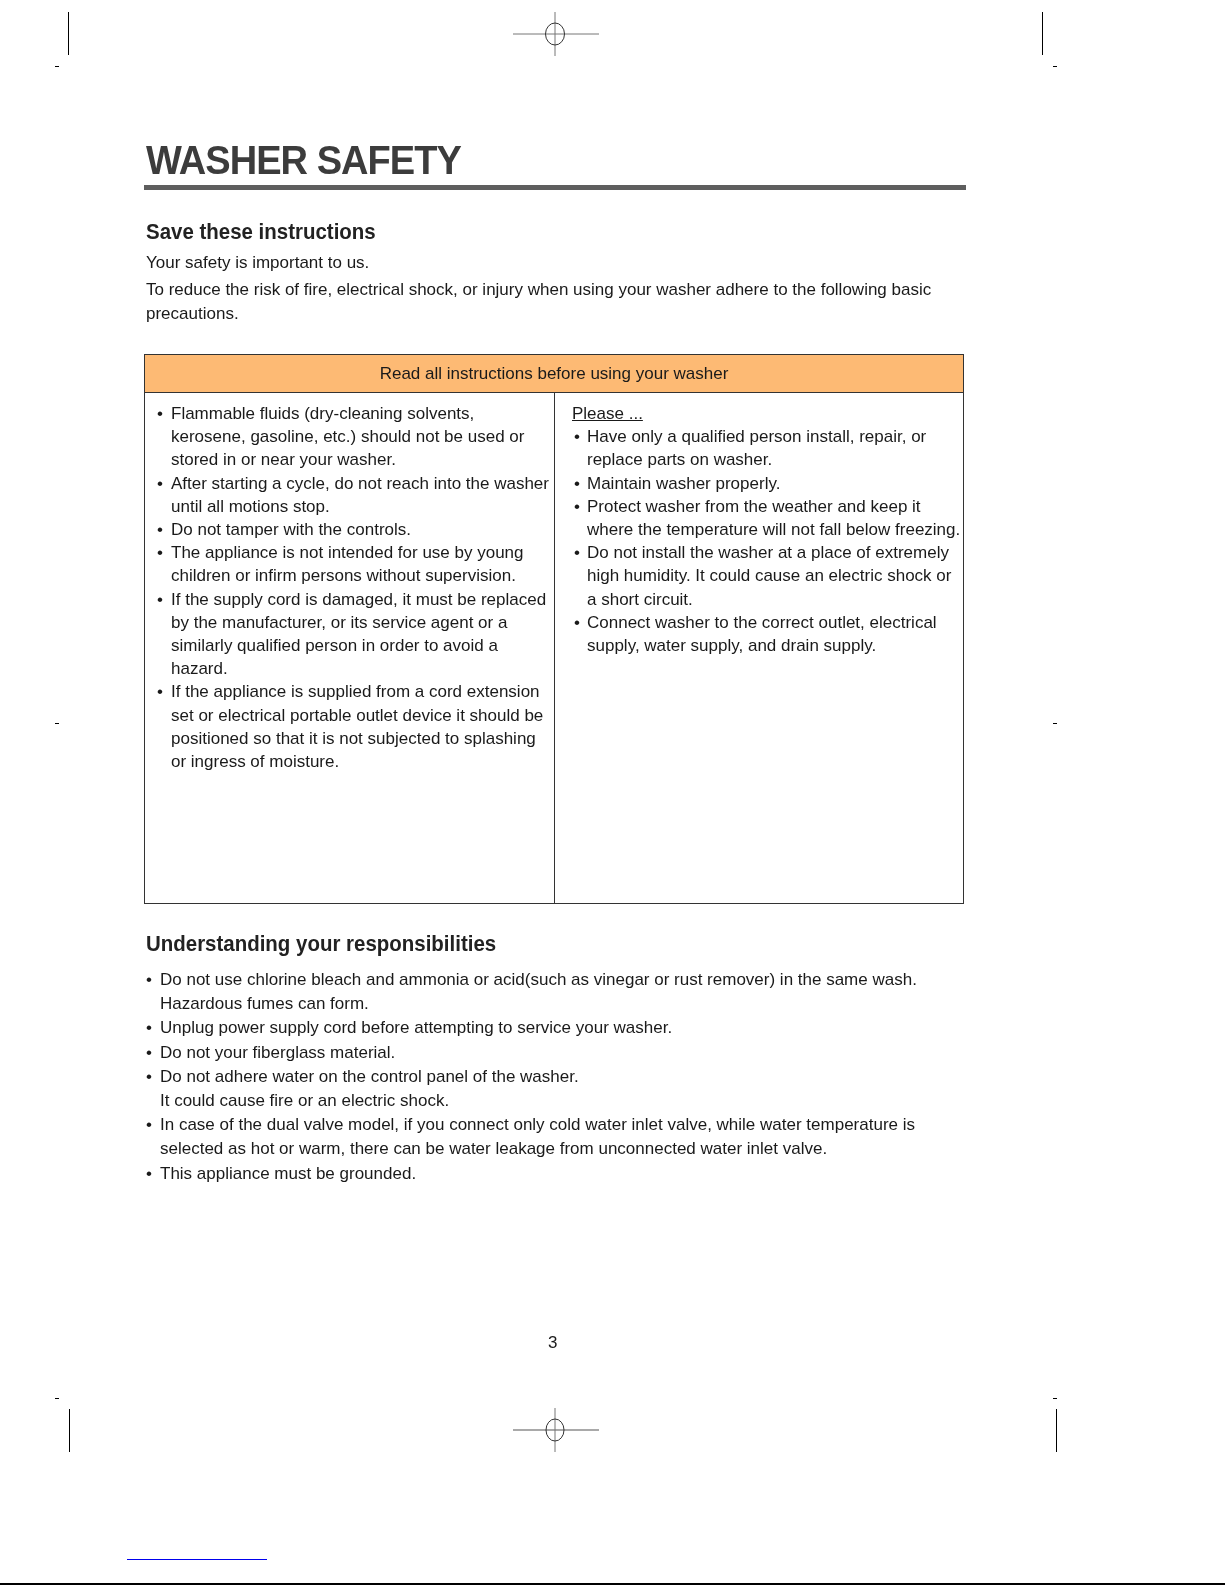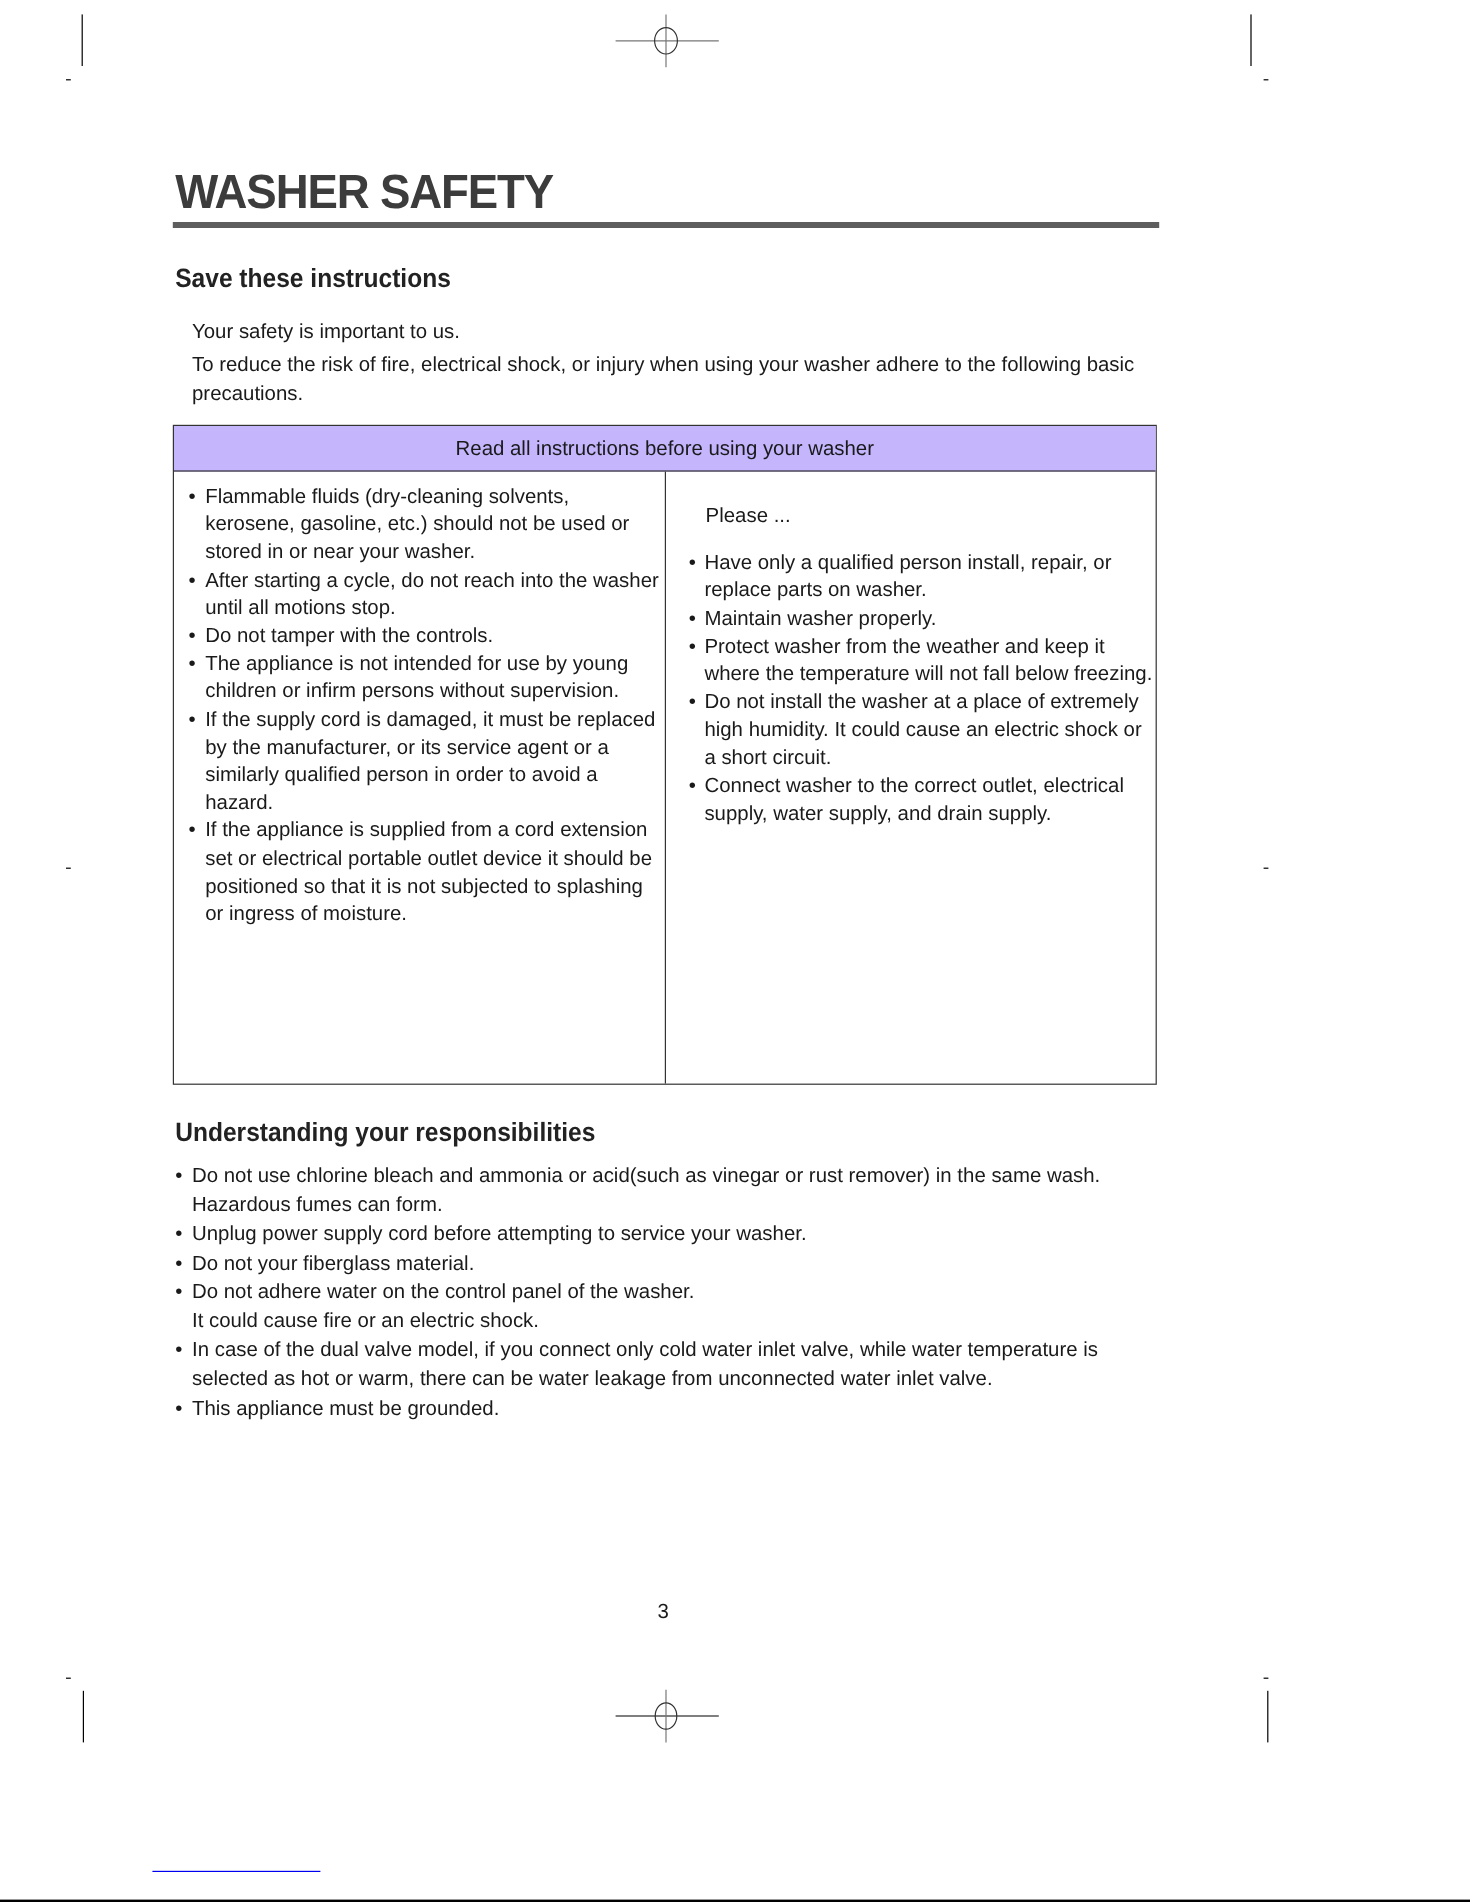--- a/index.html
+++ b/index.html
@@ -6,36 +6,36 @@
   body { width: 1225px; height: 1585px; position: relative; overflow: hidden;
          font-family: "Liberation Sans", sans-serif; color: #1a1a1a; }
   .abs { position: absolute; }
   .vline { position: absolute; width: 1px; background: #000; }
   .tick { position: absolute; width: 4px; height: 1px; background: #000; }
   .title { left: 146px; top: 136px; font-size: 40px; font-weight: bold; color: #3c3c3c;
            letter-spacing: -1px; margin: 0; line-height: 48px; transform: scaleX(0.95); transform-origin: left; }
   .title-rule { left: 144px; top: 185px; width: 822px; height: 5px; background: #5e5e5e; }
   .h2 { position: absolute; left: 146px; font-size: 22px; font-weight: bold; color: #222;
         margin: 0; line-height: 28px; transform: scaleX(0.93); transform-origin: left; }
-  .para { position: absolute; left: 146px; width: 830px; font-size: 17px; line-height: 24px; margin: 14px; }
+  .para { position: absolute; left: 146px; width: 830px; font-size: 17px; line-height: 24px; margin: 0; }
   .box { position: absolute; left: 144px; top: 354px; width: 820px; height: 550px;
          border: 1px solid #333; box-sizing: border-box; }
-  .box-head { height: 37px; background: #c4b5fd; border-bottom: 1px solid #333; text-align: center;
+  .box-head { height: 37px; background: #fdba74; border-bottom: 1px solid #333; text-align: center;
               font-size: 17px; line-height: 37px; }
   .col { position: absolute; top: 38px; bottom: 0; }
   .col-left { left: 0; width: 409px; border-right: 1px solid #333; }
   .col-right { left: 410px; right: 0; }
   ul.items { list-style: none; margin: 0; padding: 0; }
   ul.items li { position: relative; font-size: 17px; line-height: 23.2px; padding-left: 26px; }
   ul.items li .bullet { position: absolute; left: 12px; top: 0; }
   ul.items li .extra { display: block; }
   .col-left ul.items { padding-top: 9px; }
   .col-left ul.items li { padding-left: 26px; }
   .col-left ul.items li .bullet { left: 12px; }
-  .col-right .please { font-size: 17px; line-height: 23.2px; padding: 9px 0 0 17px; margin: 16px; }
+  .col-right .please { font-size: 17px; line-height: 23.2px; padding: 9px 0 0 17px; margin: 0; text-decoration: underline; }
   .col-right ul.items li { padding-left: 32px; }
   .col-right ul.items li .bullet { left: 19px; }
   .resp { position: absolute; left: 146px; top: 968px; width: 830px; }
   .resp ul.items li { font-size: 17px; line-height: 24.2px; padding-left: 14px; }
   .resp ul.items li .bullet { left: 0; }
   .page-num { left: 548px; top: 1333px; font-size: 17px; }
   .reg { position: absolute; }
   .footer-link { left: 127px; top: 1559px; width: 140px; height: 1px; background: #0000ee; }
   .bottom-bar { left: 0; top: 1583px; width: 1225px; height: 2px; background: #000; }
 </style>

